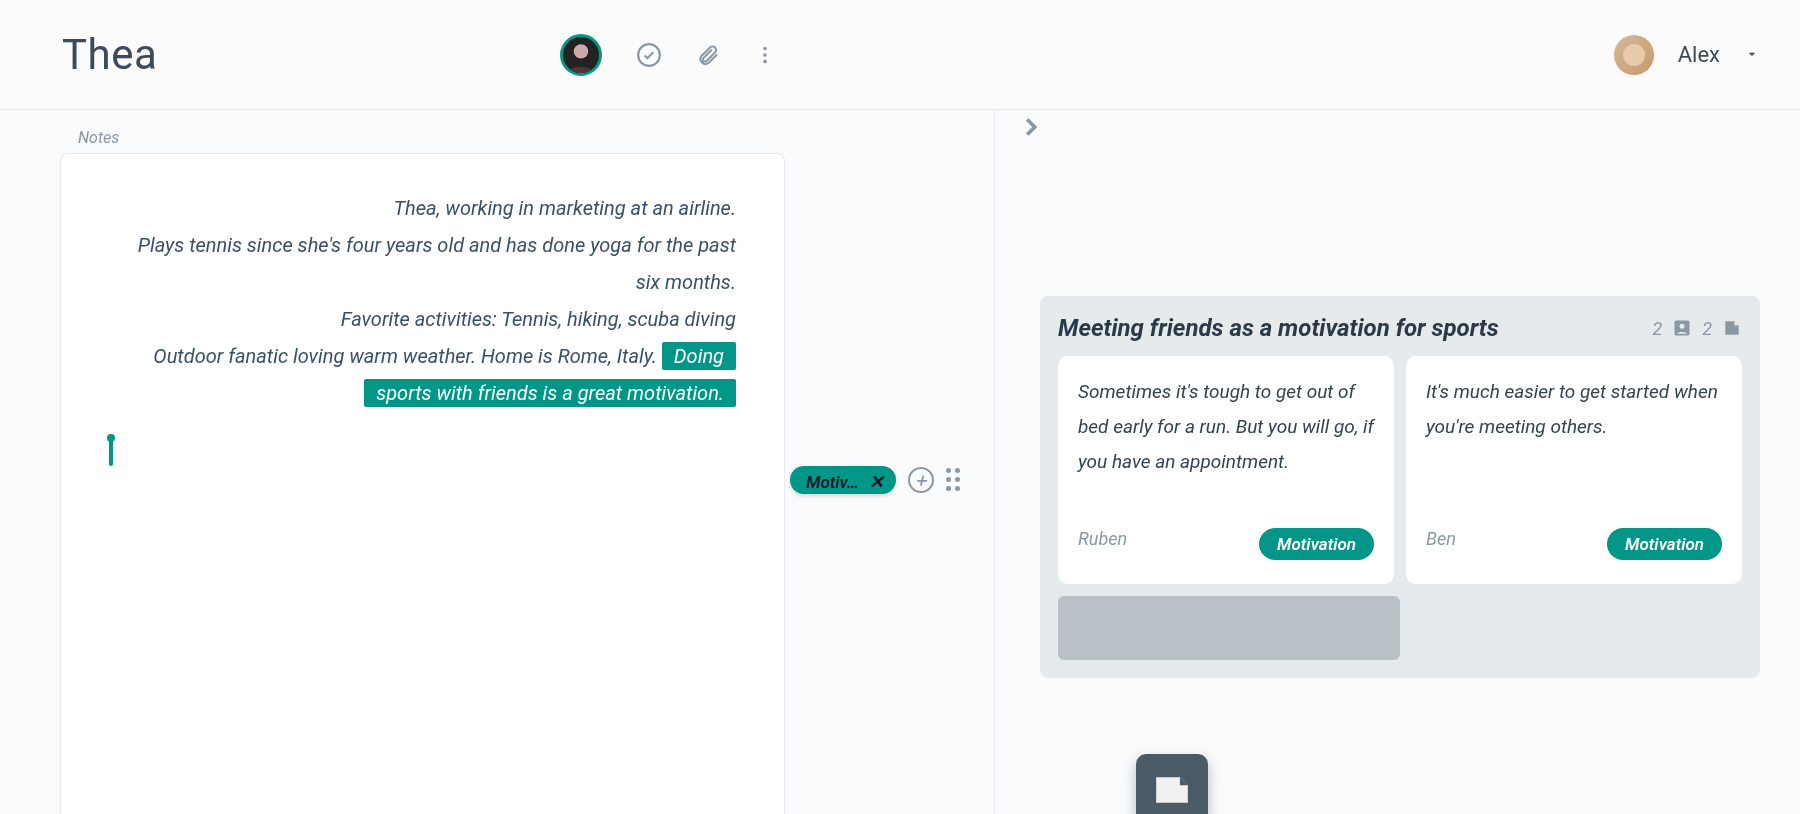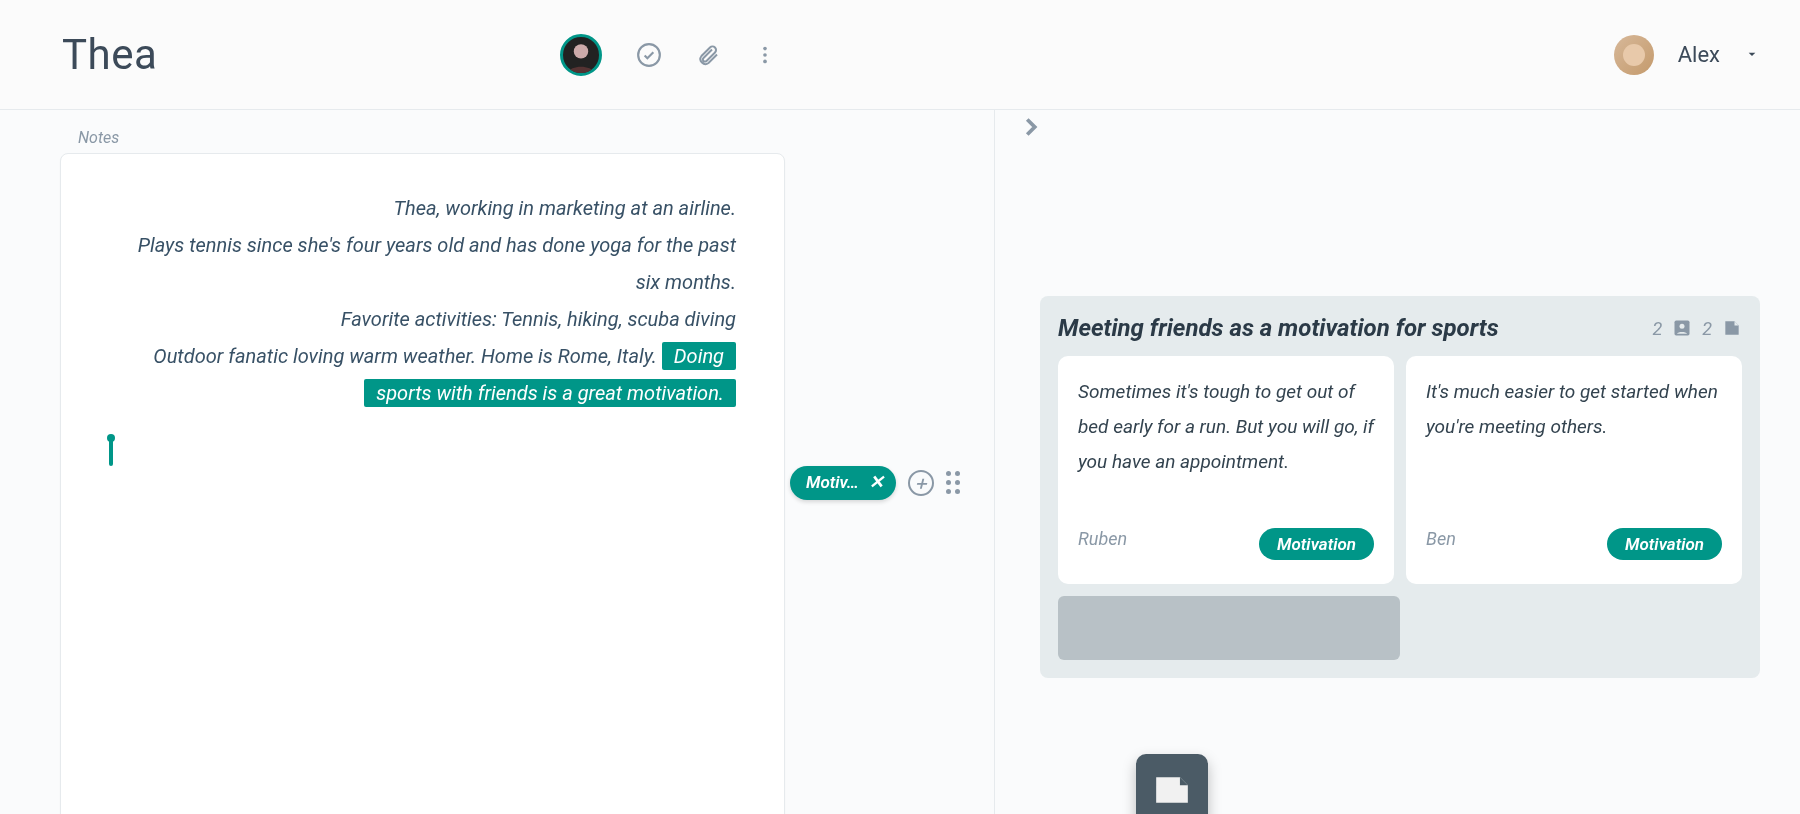--- a/index.html
+++ b/index.html
@@ -126,23 +126,23 @@
 
   
   .float-controls{
     position:absolute;
     left:790px; top:356px;
     display:flex;align-items:center;gap:12px;
   }
   .tag-pill{
     display:flex;align-items:center;gap:10px;
     background:var(--teal);
-    color:#ffffff;
+    color:#0f172a;
     font-size:17px;font-weight:600;
-    padding:6px 12px 8px 16px;
+    padding:6px 12px 2px 16px;
     border-radius:999px;
     box-shadow:0 2px 4px rgba(0,0,0,.15);
     white-space:nowrap;
   }
   .tag-pill .x{font-size:18px;line-height:1;}
   .round-add{
     width:26px;height:26px;border:2px solid var(--muted);border-radius:50%;
     display:flex;align-items:center;justify-content:center;color:var(--muted);
     font-size:18px;font-weight:600;
   }

